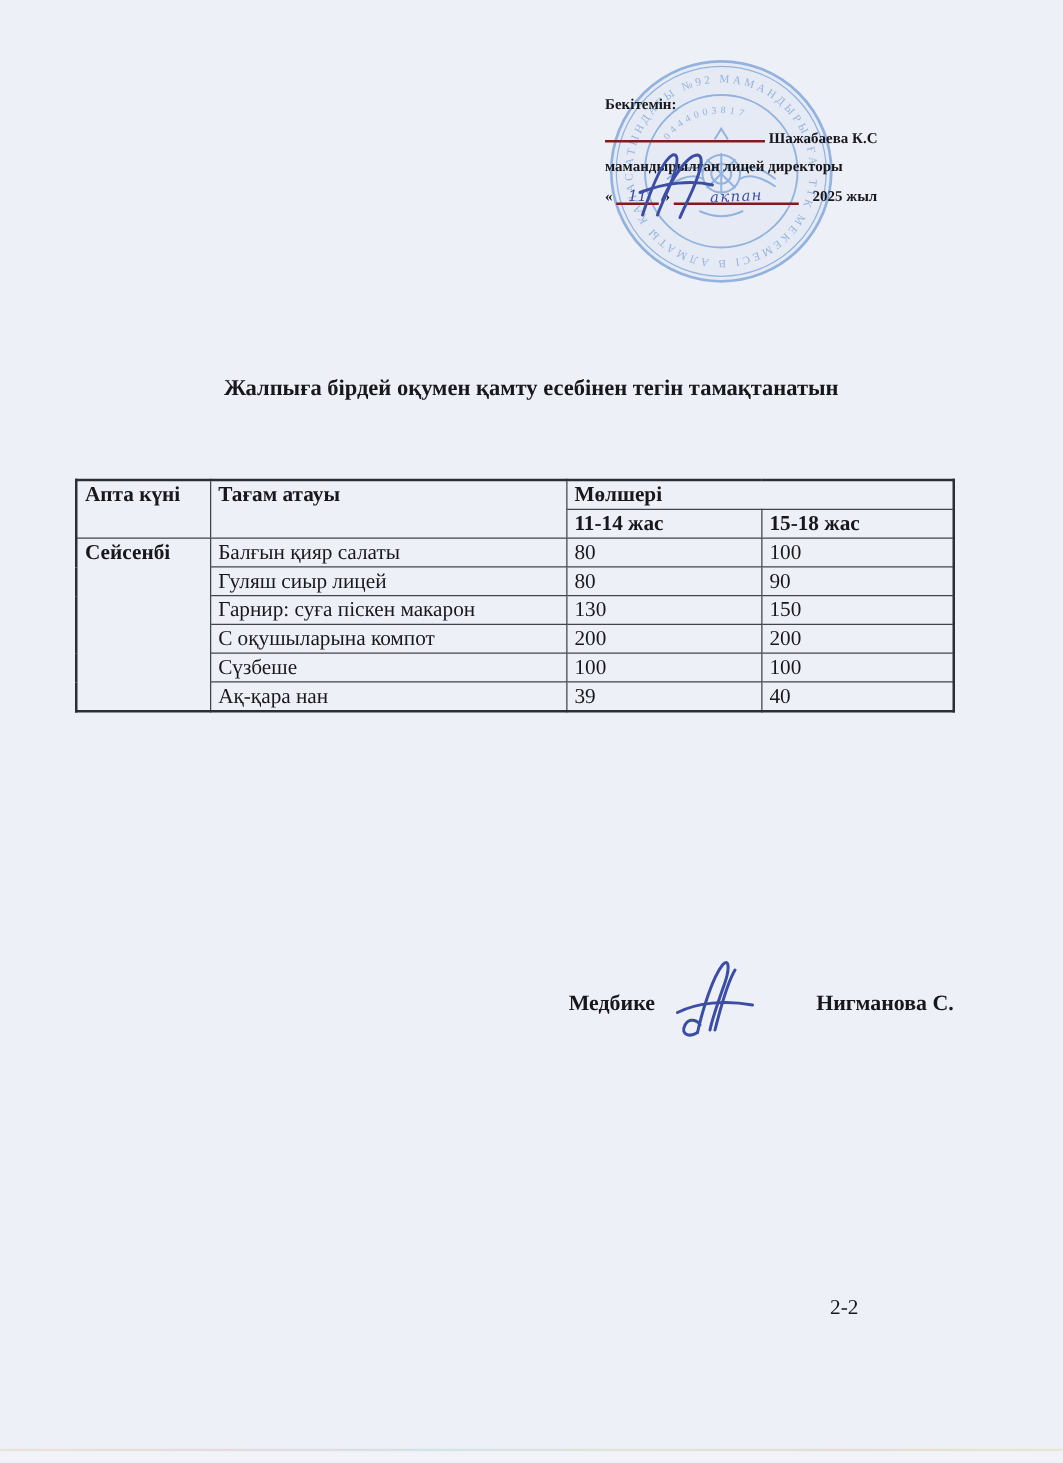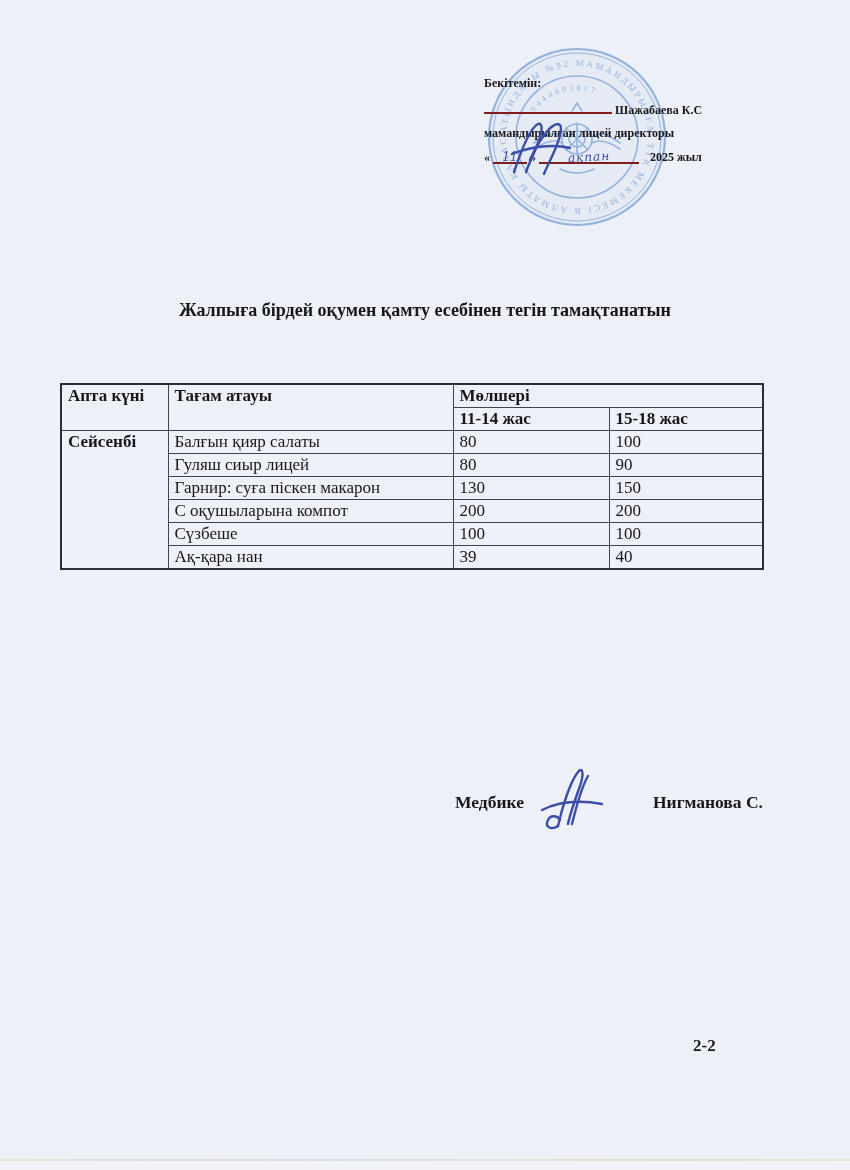--- a/index.html
+++ b/index.html
@@ -62,21 +62,21 @@
   .th-center{text-align:center;}
   .day-cell{font-weight:bold;}
 
   
   .footer-line{position:absolute;left:0;top:790px;width:850px;height:70px;font-weight:bold;font-size:17.5px;}
   .footer-role{position:absolute;left:455px;top:2px;}
   .footer-sig{position:absolute;left:528px;top:-24px;}
   .footer-name{position:absolute;left:626px;top:2px;margin-left:27px;}
 
   
-  .page-number{position:absolute;left:693px;top:1036px;font-weight:bold;font-size:17px;}
+  .page-number{position:absolute;left:664px;top:1036px;font-weight:normal;font-size:17px;}
 
   
   .scan-edge-line{
     position:absolute;left:0;top:1159px;width:850px;height:2px;
     background:linear-gradient(90deg,#e9e2cf 0%,#e6d5d8 18%,#cfdfe4 40%,#dde3d2 60%,#e3d9c8 80%,#e9e4cc 100%);
     opacity:.85;
   }
   .scan-edge-strip{
     position:absolute;left:0;top:1161px;width:850px;height:9px;
     background:#f2f3f8;

